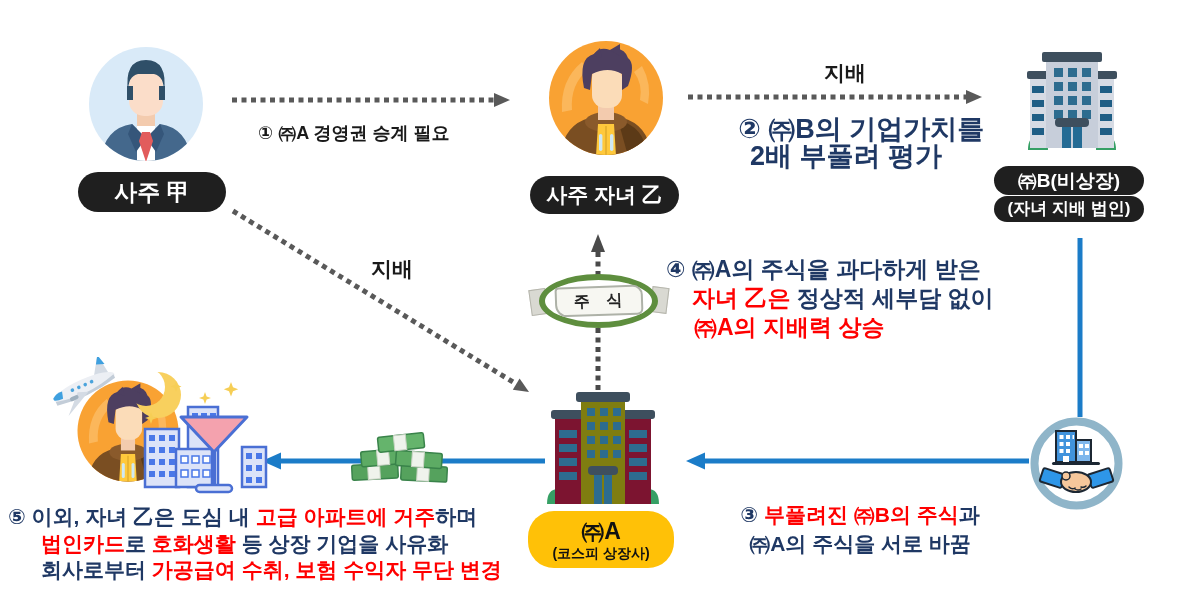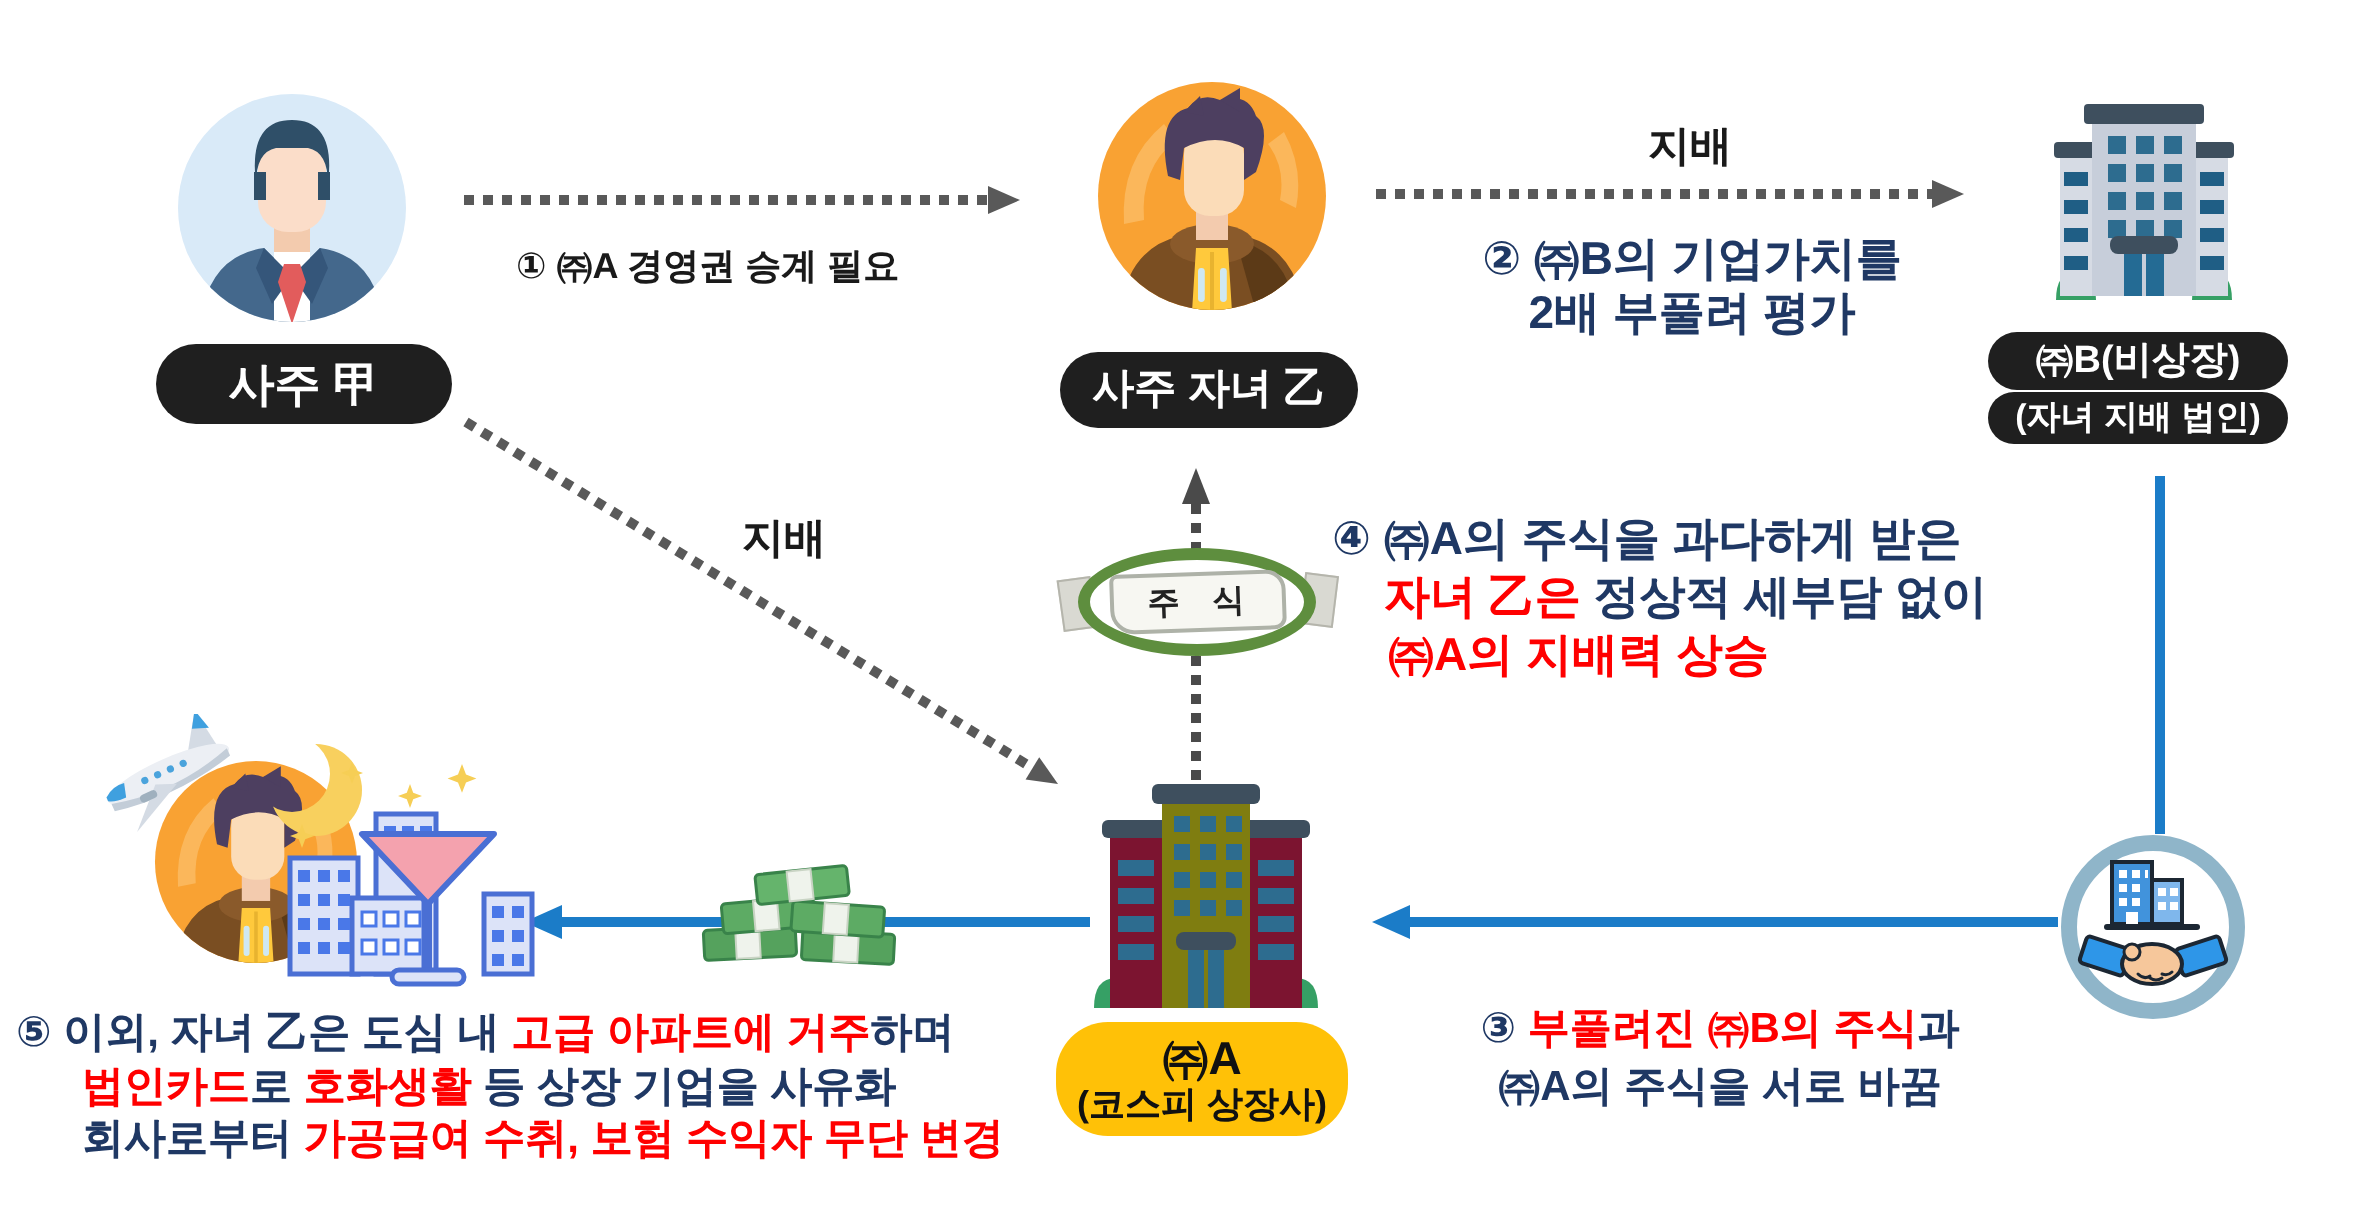--- a/index.html
+++ b/index.html
@@ -109,21 +109,21 @@
       </defs>
     <use href="#child-figure" width="116" height="116"></use>
   </svg>
   <div class="pill" style="left:530px;top:176px;width:149px;height:38px;font-size:21px;z-index:2;">
     <span>사주 자녀 乙</span>
   </div>
 
   <div class="t blk" style="left:824px;top:59px;font-size:21px;z-index:2;">
     <span>지배</span>
   </div>
-  <div class="t navy ctr" style="left:738px;top:116px;width:216px;font-size:23px;line-height:27px;z-index:2;">
+  <div class="t navy ctr" style="left:738px;top:116px;width:216px;font-size:27px;line-height:27px;z-index:2;">
     <div class="ln">② ㈜B의 기업가치를</div>
     <div class="ln">2배 부풀려 평가</div>
   </div>
 
   <svg class="abs" style="left:1022px;top:52px;z-index:2;" width="100" height="100" viewBox="0 0 100 100">
     <path d="M6 98 q0-14 10-14 q10 0 10 14 z" fill="#36A065"></path>
     <path d="M74 98 q0-14 10-14 q10 0 10 14 z" fill="#36A065"></path>
     <rect x="8" y="26" width="16" height="70" fill="#D6DBE4"></rect>
     <rect x="5" y="19" width="22" height="8" rx="2" fill="#3E4F5E"></rect>
     <rect x="76" y="26" width="16" height="70" fill="#D6DBE4"></rect>
@@ -213,21 +213,21 @@
         <rect x="84" y="52" width="18" height="8"></rect>
         <rect x="84" y="66" width="18" height="8"></rect>
         <rect x="84" y="80" width="18" height="8"></rect>
     </g>
     <rect x="43" y="74" width="30" height="9" rx="4" fill="#3E4F5E"></rect>
     <rect x="49" y="83" width="18" height="29" fill="#2D6C8F"></rect>
     <line x1="58" y1="83" x2="58" y2="112" stroke="#7F7D10" stroke-width="2"></line>
   </svg>
   <div class="pill" style="left:528px;top:511px;width:146px;height:57px;background:var(--pill_yellow,#FFC107);color:#111;border-radius:26px;z-index:2;">
     <span style="font-size:23px;">㈜A</span>
-    <span style="font-size:18px;">(코스피 상장사)</span>
+    <span style="font-size:14px;">(코스피 상장사)</span>
   </div>
 
   <svg class="abs" style="left:346px;top:426px;z-index:2;" width="108" height="62" viewBox="0 0 108 62">
     <g transform="rotate(-3 30 46)">
       <rect x="6" y="38" width="46" height="15" rx="2" fill="#55A25D" stroke="#39834A" stroke-width="1.5"></rect>
       <rect x="22" y="38" width="12" height="15" fill="#EFF3EC" stroke="#C9D4C4"></rect>
     </g>
     <g transform="rotate(3 78 48)">
       <rect x="55" y="40" width="46" height="15" rx="2" fill="#55A25D" stroke="#39834A" stroke-width="1.5"></rect>
       <rect x="71" y="40" width="12" height="15" fill="#EFF3EC" stroke="#C9D4C4"></rect>

